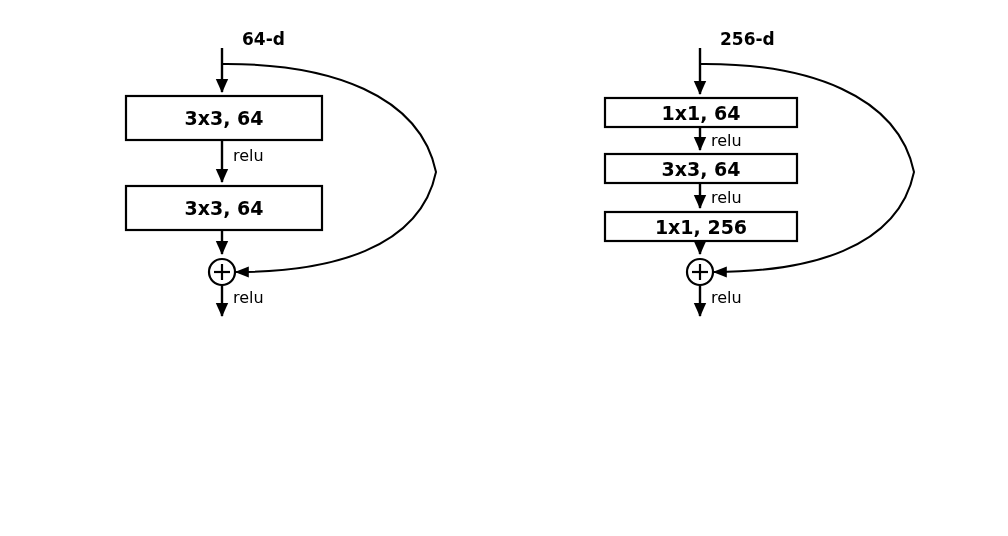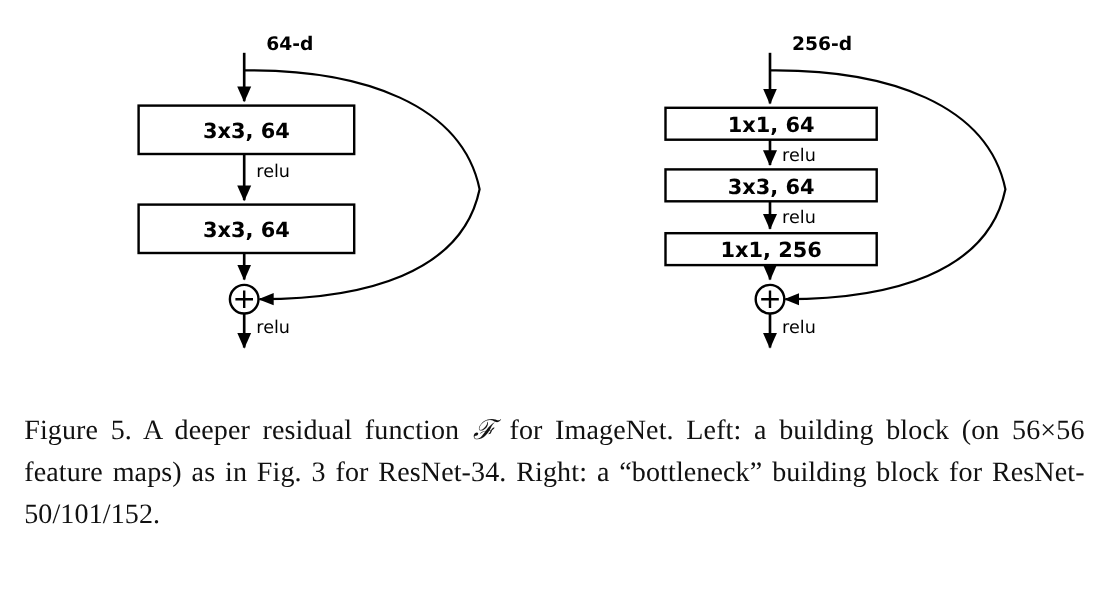--- a/index.html
+++ b/index.html
@@ -161,19 +161,14 @@
 
       <circle class="addcircle" cx="700" cy="272" r="13"></circle>
       <line class="plusbar" x1="692" y1="272" x2="708" y2="272"></line>
       <line class="plusbar" x1="700" y1="264" x2="700" y2="280"></line>
 
       <line class="conn" x1="700" y1="285" x2="700" y2="316" marker-end="url(#arrowhead)"></line>
       <text class="relulabel" x="711" y="303">relu</text>
     </g>
   </svg>
 
-  <div class="caption">
-    <span>Figure 5. A deeper residual function</span>
-    <span class="mathcal">ℱ</span>
-    <span>for ImageNet.  Left: a building block (on 56×56 feature maps) as in Fig. 3 for ResNet-34.  Right: a “bottleneck” building block for ResNet-50/101/152.</span>
-  </div>
 
 </div>
 
 </body></html>

